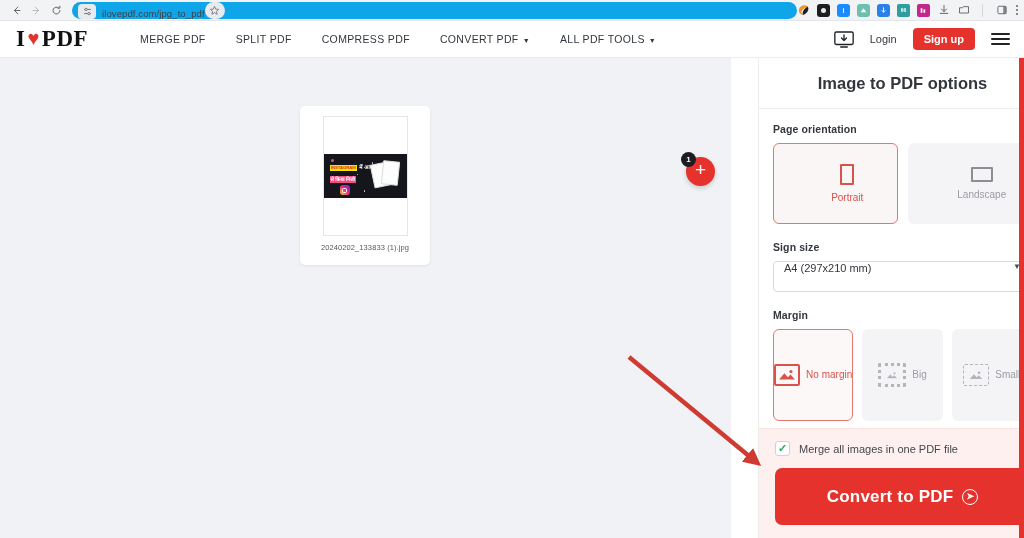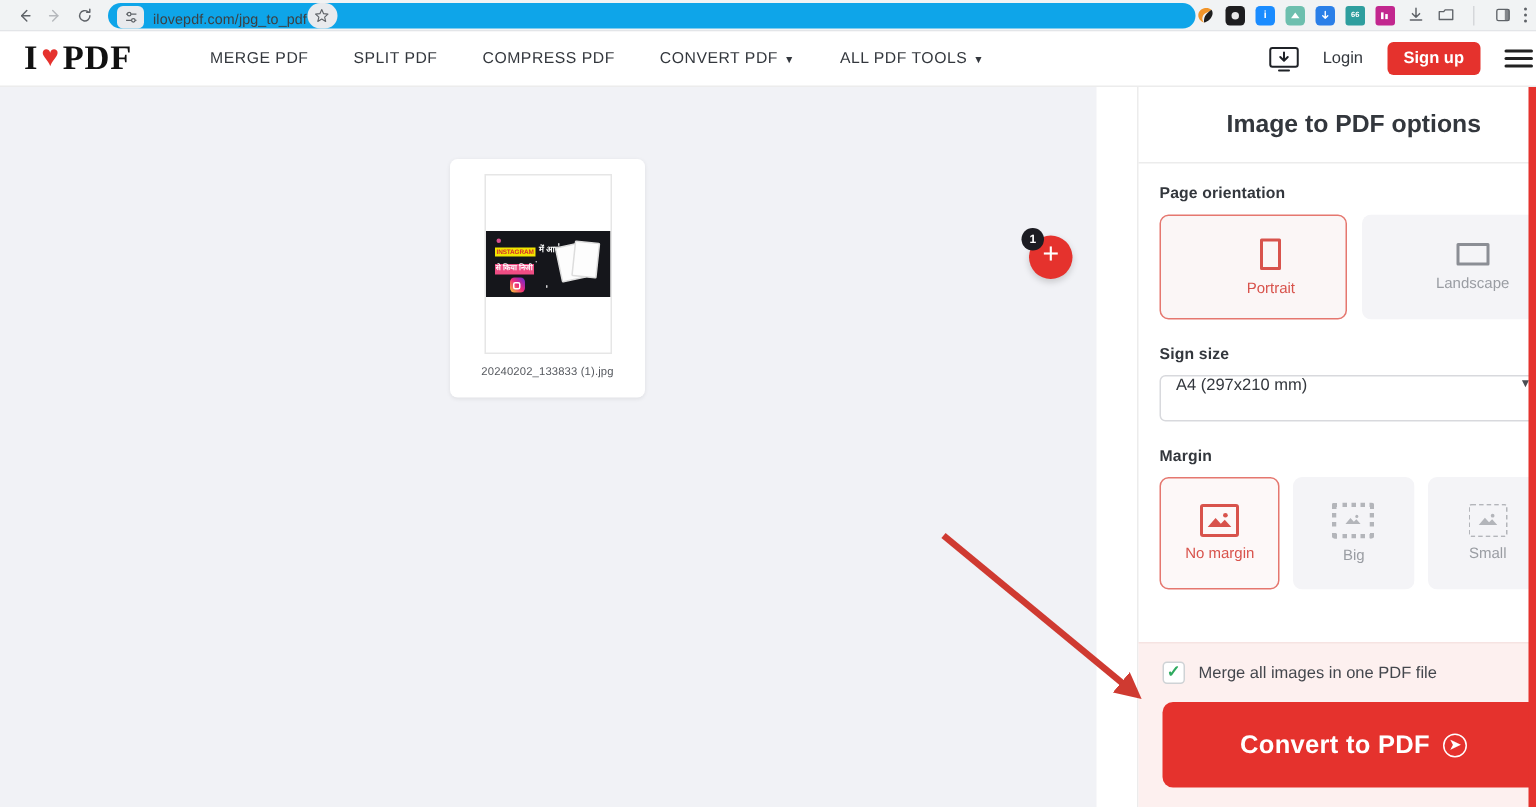--- a/index.html
+++ b/index.html
@@ -87,21 +87,21 @@
   .heart { color: #e5322d; font-size: 20px; line-height: 1; position: relative; top: -1px; }
   .nav-links { display: flex; align-items: center; margin-left: 52px; gap: 30px; }
   .nav-link {
     font-size: 10.5px; color: #33373d; letter-spacing: 0.35px;
     white-space: nowrap; display: flex; align-items: center; gap: 4px;
     font-weight: 500;
   }
   .caret { font-size: 7px; color: #33373d; position: relative; top: 1px; }
   .nav-right {
     margin-left: auto; display: flex; align-items: center;
-    gap: 16px; padding-right: 2px;
+    gap: 16px; padding-right: 14px;
   }
   .monitor-icon { width: 20px; height: 17px; }
   .login-link { font-size: 11px; color: #33373d; font-weight: 500; }
   .signup-btn {
     background: #e5322d; color: #fff;
     font-size: 11px; font-weight: bold;
     padding: 5px 11px; border-radius: 4px;
     white-space: nowrap;
   }
   .hamburger { display: flex; flex-direction: column; gap: 3px; }
@@ -211,21 +211,21 @@
     font-size: 16.5px; font-weight: bold; color: #33373d;
     border-bottom: 1px solid #ececec;
   }
   .panel-body { padding: 14px 14px 0 14px; flex: 1; }
   .section-label {
     font-size: 10.5px; font-weight: bold; color: #33373d;
     margin-bottom: 8px; letter-spacing: 0.1px;
   }
   .orient-row { display: flex; gap: 10px; margin-bottom: 17px; }
   .opt-tile {
-    flex: 1; height: 70px; border-radius: 6px;
+    flex: 1; height: 81px; border-radius: 6px;
     display: flex; flex-direction: column;
     align-items: center; justify-content: center; gap: 7px;
     background: #f4f4f7;
     border: 1px solid transparent;
     padding-left: 24px;
   }
   .opt-tile.selected { background: #fbf6f6; border: 1px solid #e5776f; }
   .opt-tile-label { font-size: 10px; color: #9a9da3; }
   .opt-tile.selected .opt-tile-label { color: #d8534c; }
   .rect-portrait { width: 14px; height: 21px; border: 2px solid #d8534c; border-radius: 1px; }
@@ -236,22 +236,22 @@
     height: 31px; border: 1px solid #d8d9dd; border-radius: 4px;
     display: flex; align-items: flex-start; padding: 0 10px;
     margin-bottom: 17px;
     background: #fff;
   }
   .select-value { font-size: 11px; color: #33373d; }
   .select-caret { position: absolute; right: 10px; font-size: 8px; color: #4a4d53; }
 
   .margin-row { display: flex; gap: 9px; }
   .margin-tile {
-    flex: 1; height: 75px; border-radius: 6px;
-    display: flex; flex-direction: column;
+    flex: 1; height: 92px; border-radius: 6px;
+    display: flex; flex-direction: row;
     align-items: center; justify-content: center; gap: 6px;
     background: #f4f4f7; border: 1px solid transparent;
     text-align: center;
   }
   .margin-tile.selected { background: #fdf8f8; border: 1px solid #e5776f; }
   .margin-tile-label { font-size: 10px; color: #9a9da3; line-height: 1.15; }
   .margin-tile.selected .margin-tile-label { color: #d8534c; }
   .mg-icon { width: 26px; height: 22px; display: flex; align-items: center; justify-content: center; }
   .mg-icon.nomargin { border: 2px solid #d8534c; border-radius: 2px; }
   .mg-icon.dashed { border: 1.5px dashed #b3b5ba; border-radius: 2px; padding: 2px; }

